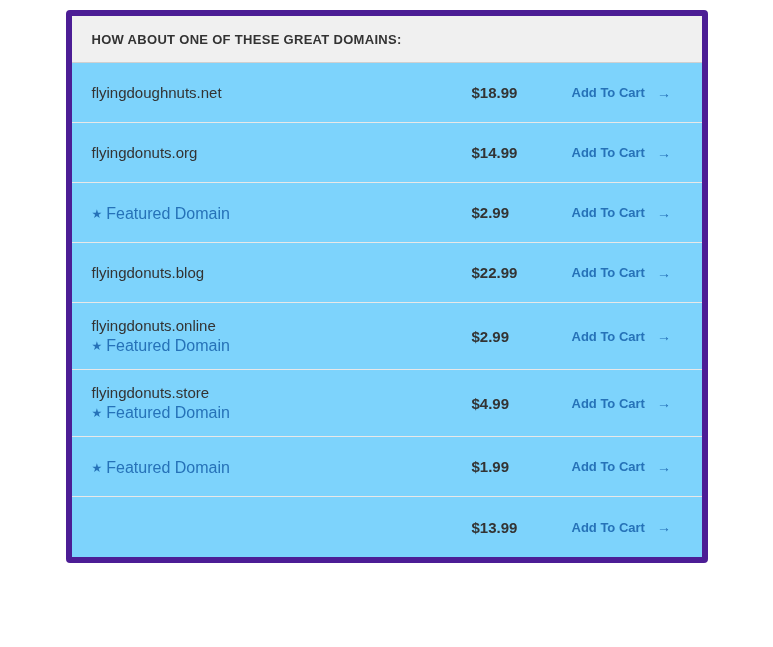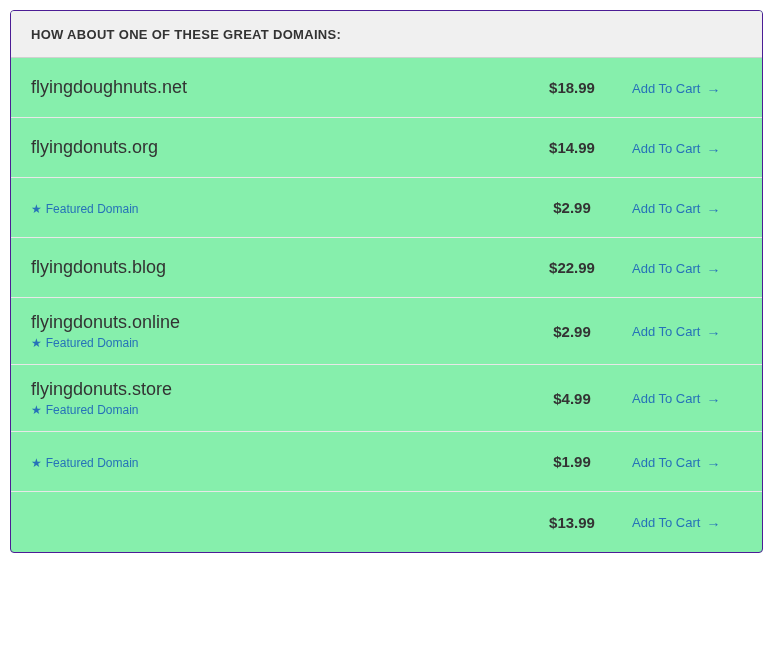--- a/index.html
+++ b/index.html
@@ -11,25 +11,25 @@
     body {
       font-family: Arial, sans-serif;
       background: #fff;
       display: flex;
       justify-content: center;
       align-items: flex-start;
       padding: 10px;
     }
 
     .container {
-      width: 753px;
-      border: 1px solid #4c1d95;
+      width: 642px;
+      border: 6px solid #4c1d95;
       border-radius: 4px;
       overflow: hidden;
-      background: #86efac;
+      background: #7dd3fc;
     }
 
     .header {
       background: #f0f0f0;
       padding: 14px 20px;
       border-bottom: 1px solid #d0d0d0;
     }
 
     .header-text {
       font-size: 13px;
@@ -48,64 +48,64 @@
 
     .domain-row:last-child {
       border-bottom: none;
     }
 
     .domain-info {
       flex: 1;
     }
 
     .domain-name {
-      font-size: 18px;
+      font-size: 15px;
       color: #333;
       font-weight: normal;
     }
 
     .featured-badge {
       display: flex;
       align-items: center;
       margin-top: 3px;
       gap: 4px;
     }
 
     .star-icon {
       color: #2672b8;
       font-size: 12px;
     }
 
     .featured-label {
-      font-size: 12px;
+      font-size: 16px;
       color: #2672b8;
     }
 
     .restrictions-label {
       font-size: 11px;
       color: #666;
       margin-top: 3px;
     }
 
     .domain-price {
       width: 100px;
-      text-align: center;
+      text-align: left;
       font-size: 15px;
       font-weight: bold;
       color: #333;
       padding-right: 20px;
     }
 
     .add-to-cart-btn {
       display: flex;
-      align-items: flex-end;
-      gap: 6px;
+      align-items: center;
+      gap: 12px;
       color: #2672b8;
       font-size: 13px;
-      font-weight: normal;
+      font-weight: bold;
       cursor: pointer;
       white-space: nowrap;
       text-decoration: none;
       background: none;
       border: none;
       padding: 0;
       width: 110px;
     }
 
     .arrow-icon {

